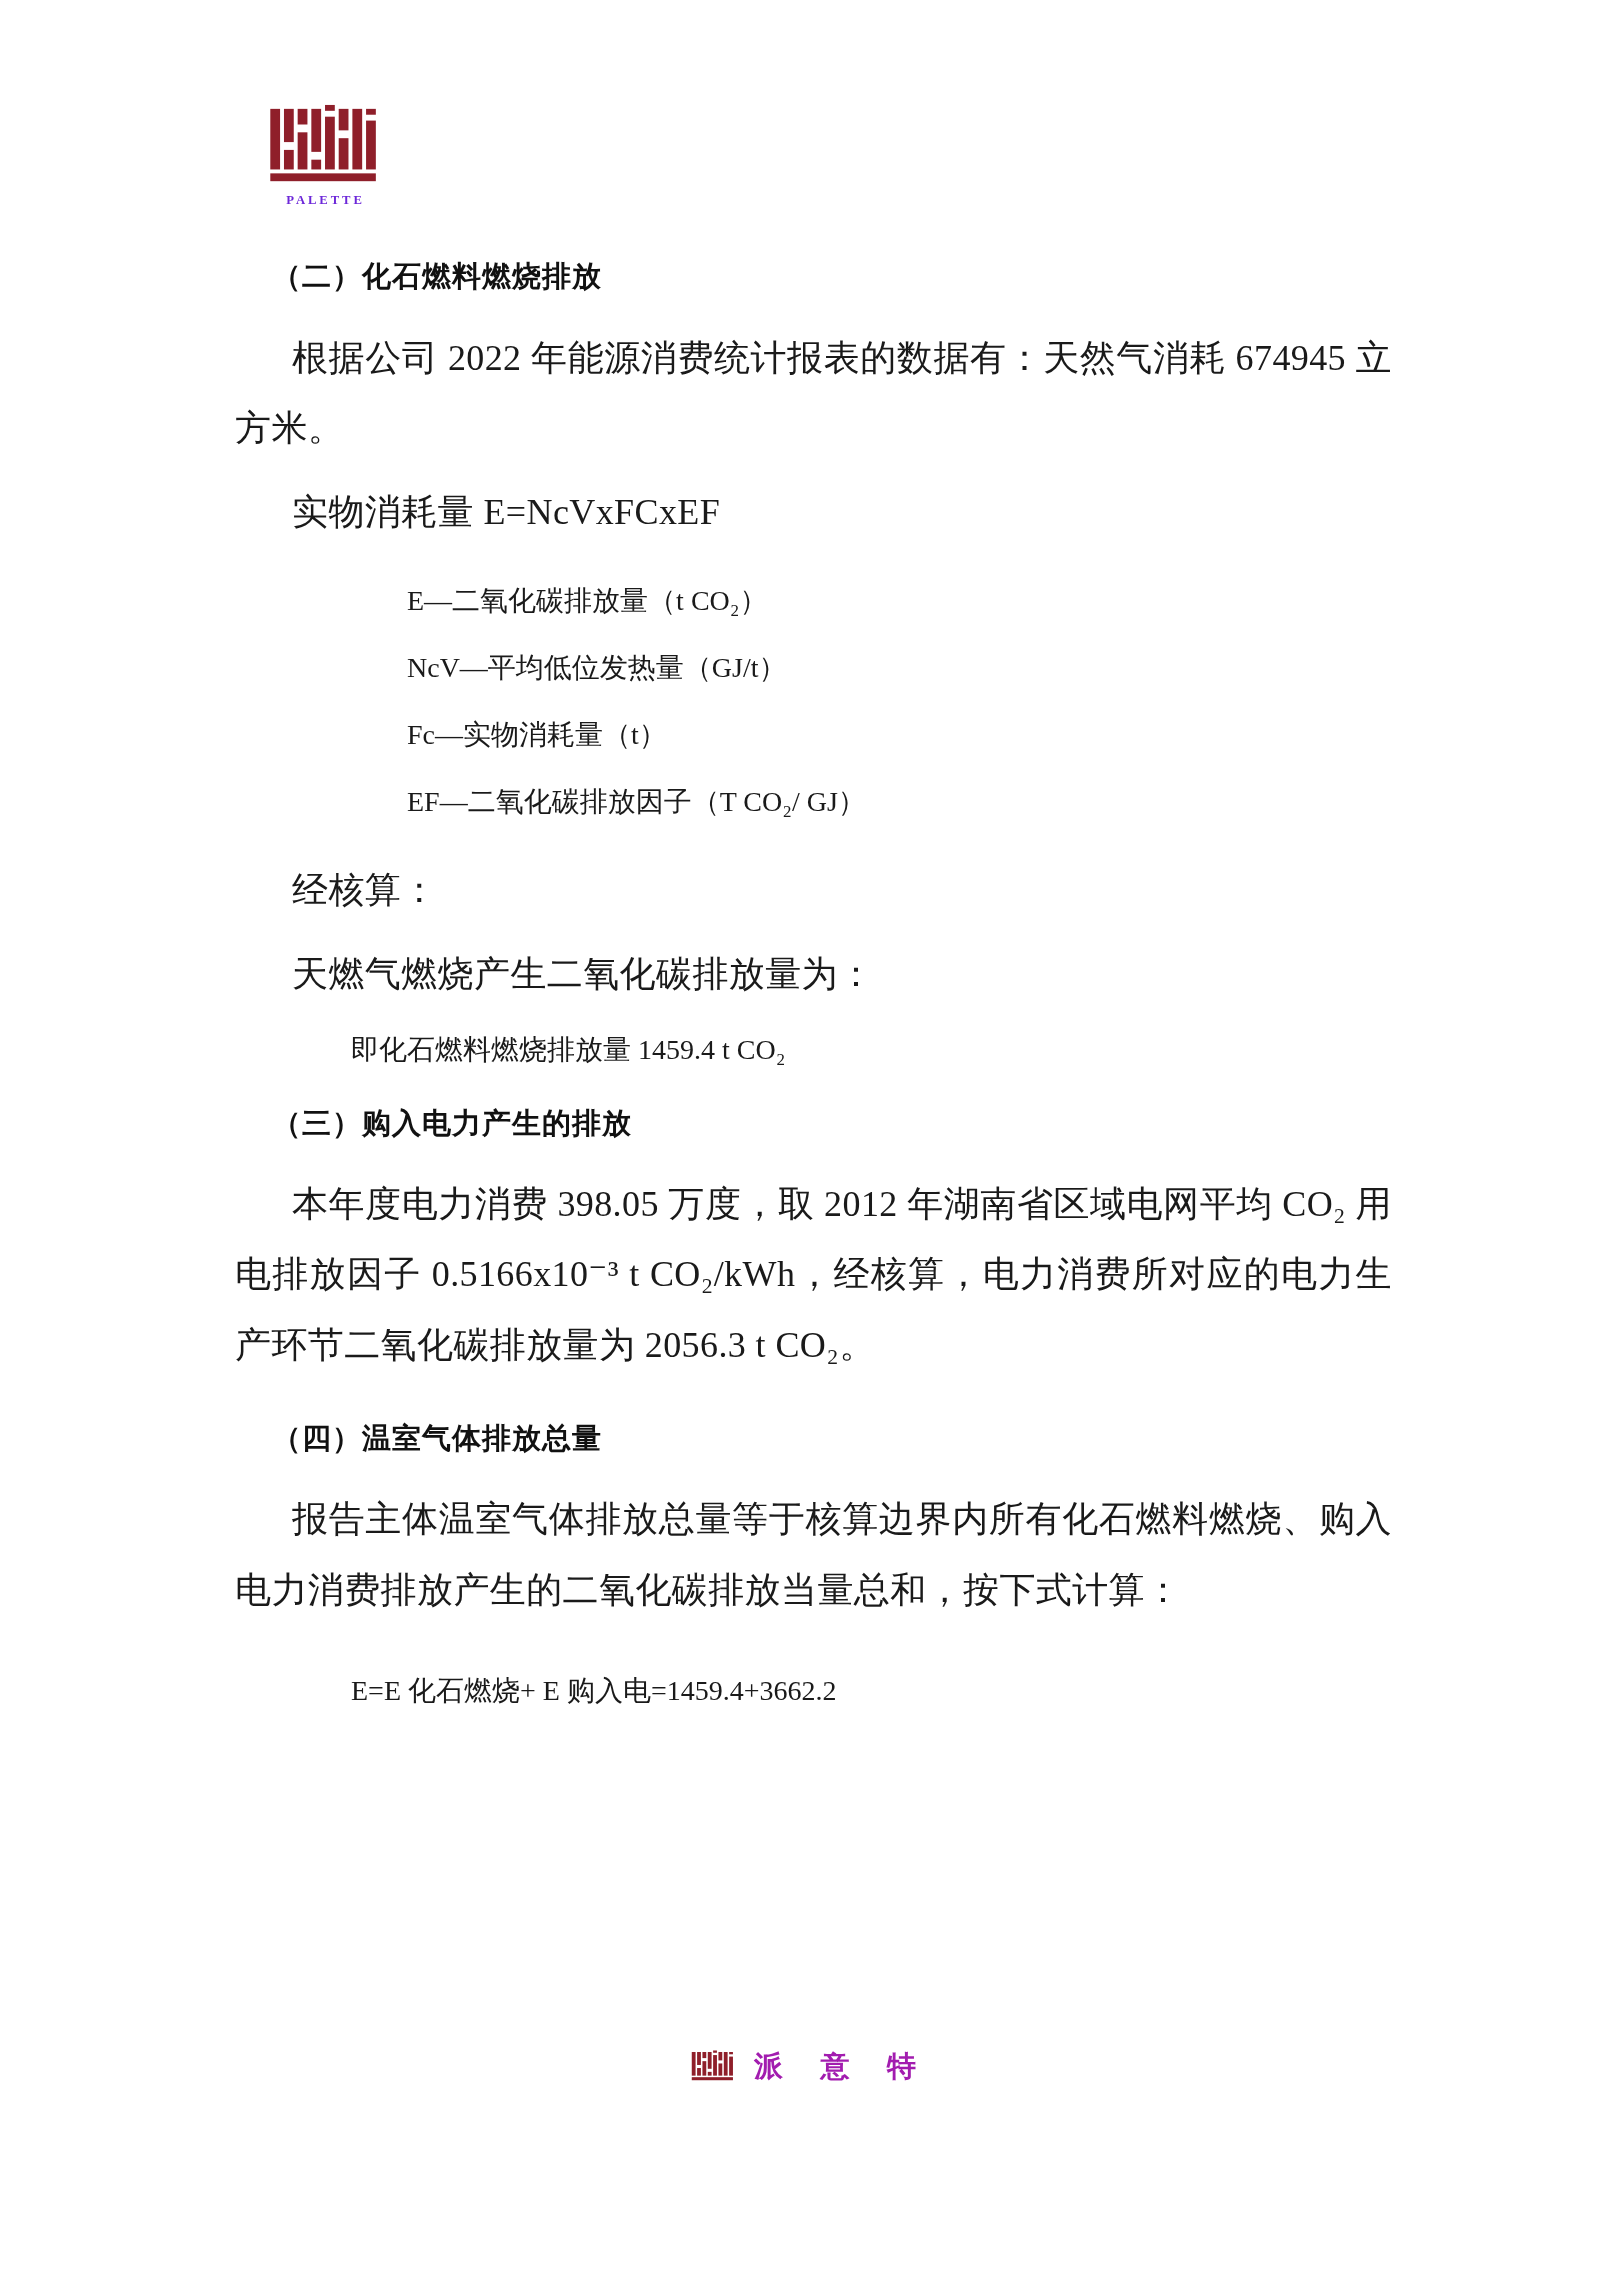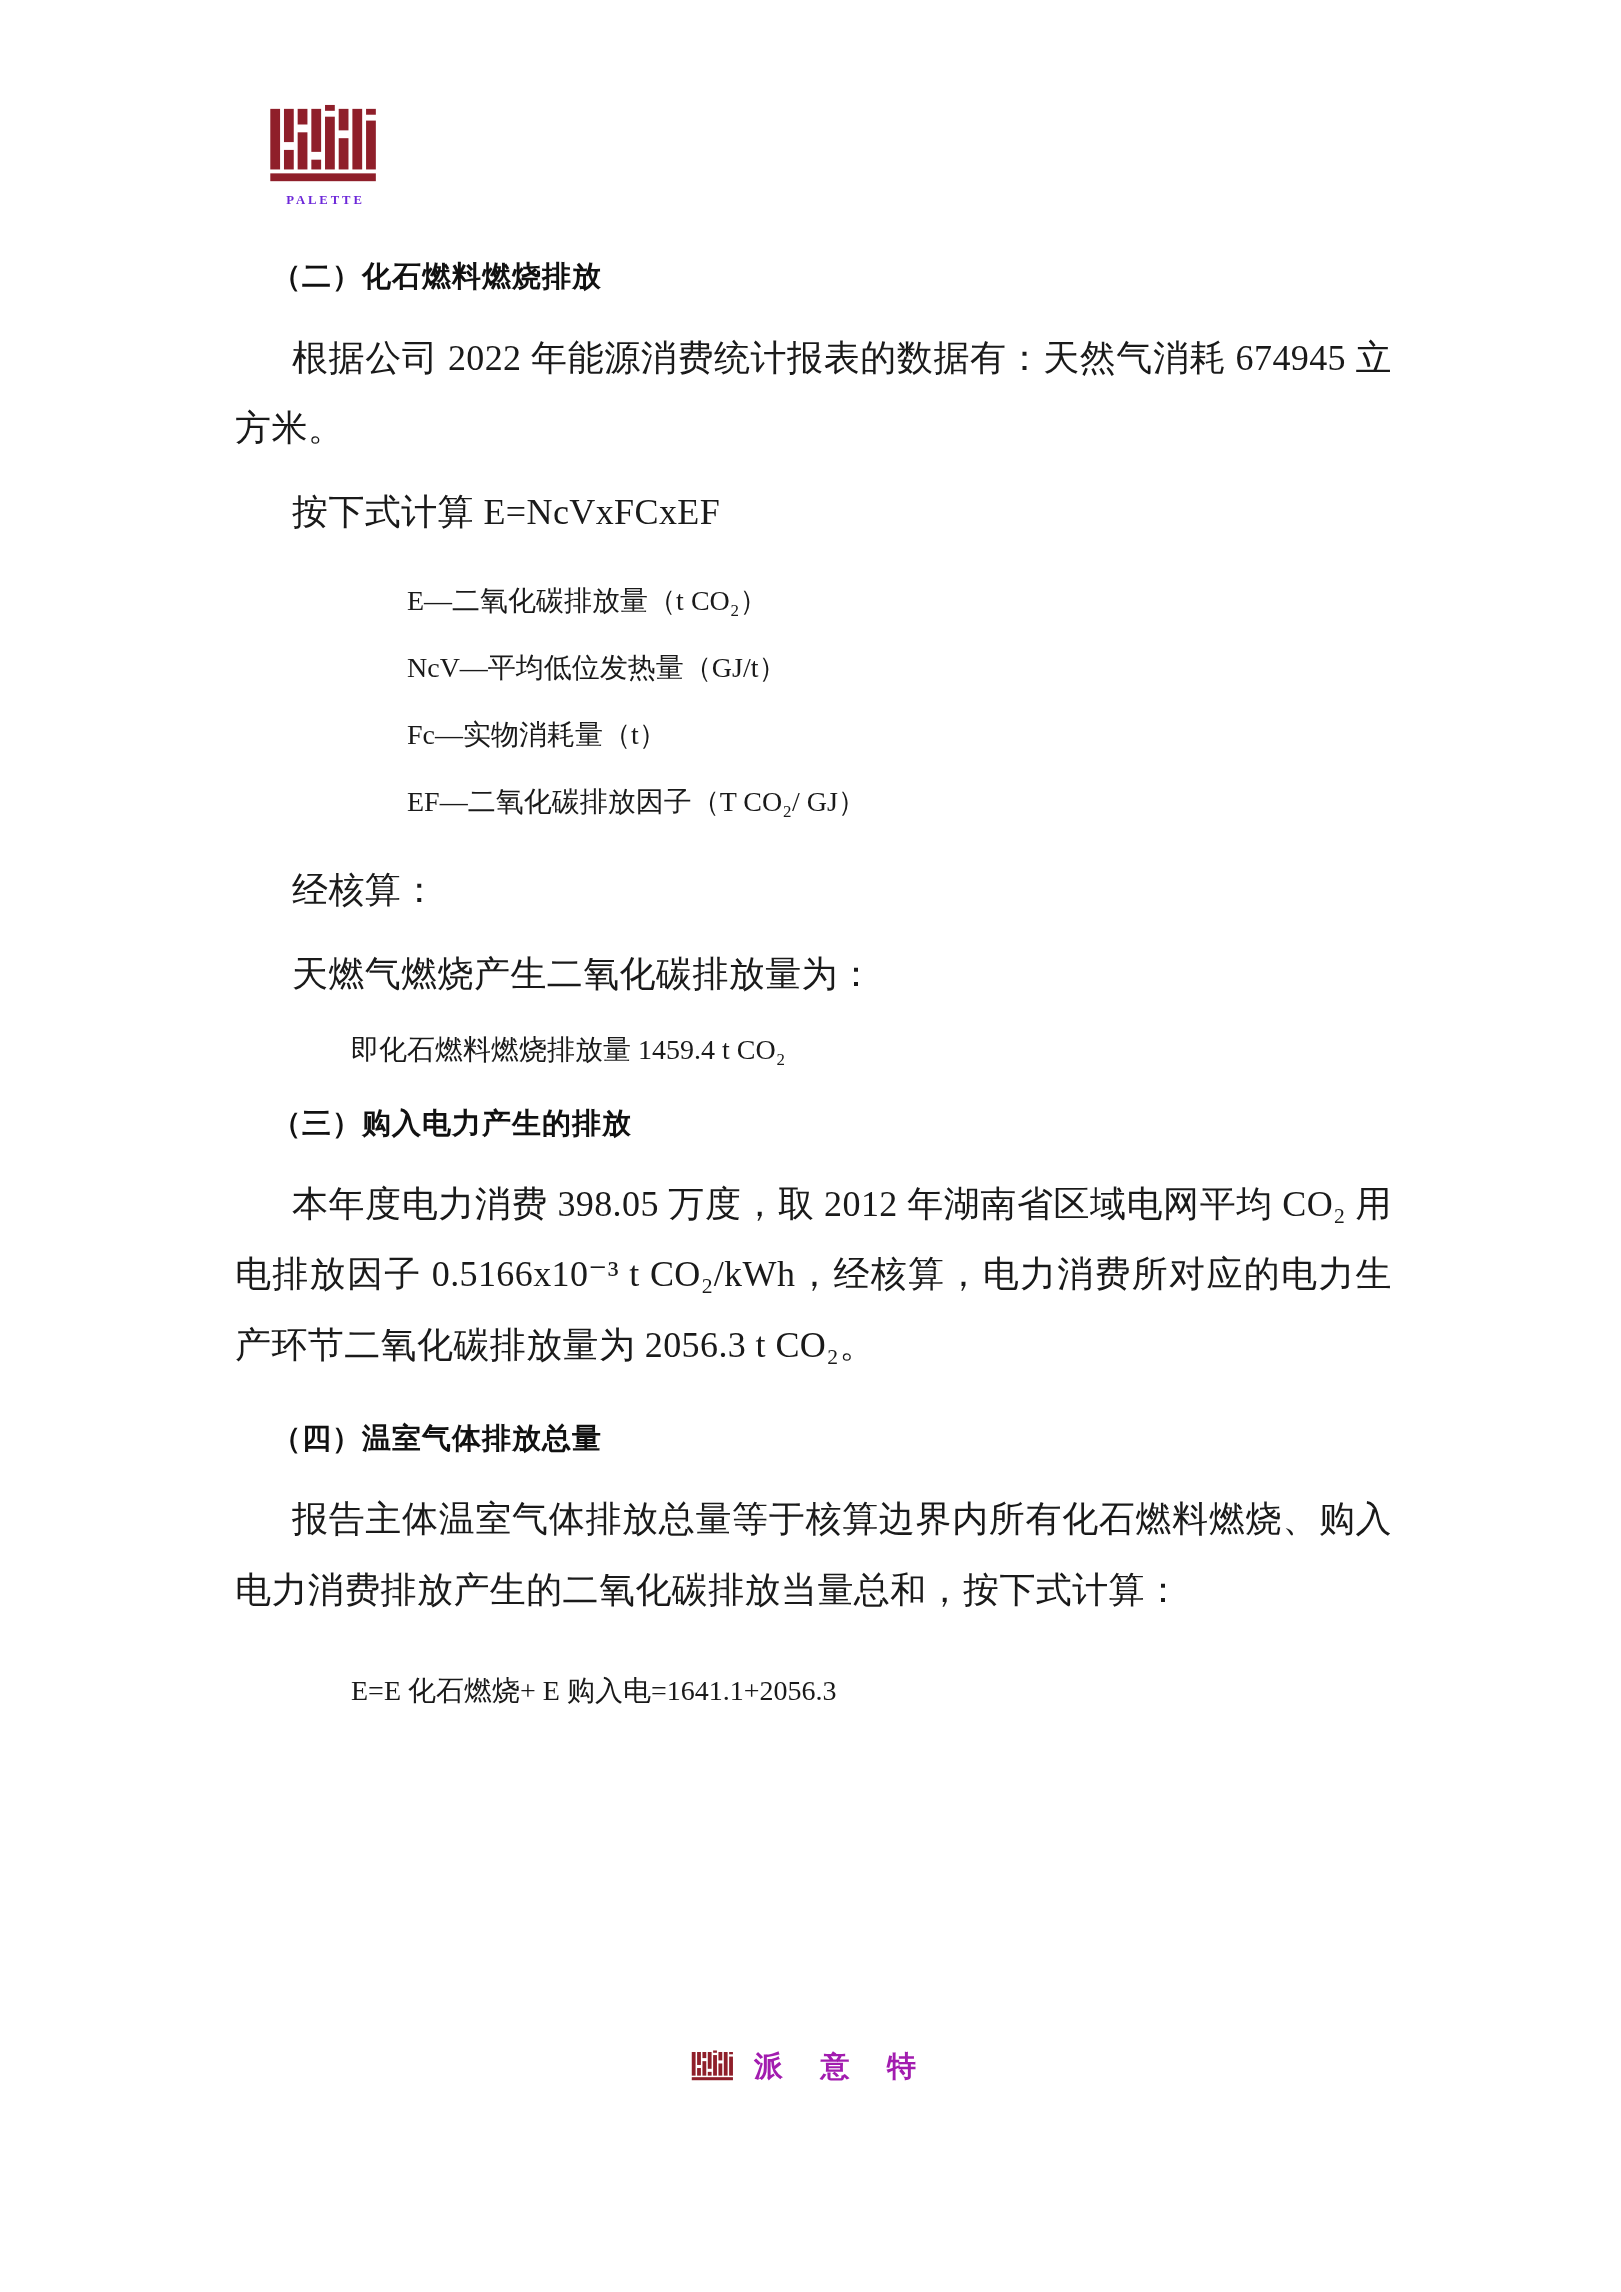--- a/index.html
+++ b/index.html
@@ -140,21 +140,21 @@
     </div>
     <div class="logo-word">PALETTE</div>
   </div>
 
   <div class="content">
 
     <h2 class="h-sec">（二）化石燃料燃烧排放</h2>
 
     <p class="para indent">根据公司 2022 年能源消费统计报表的数据有：天然气消耗 674945 立方米。</p>
 
-    <p class="para indent">按下式计算 E=NcVxFCxEF</p>
+    <p class="para indent">实物消耗量 E=NcVxFCxEF</p>
 
     <div class="gap-s"></div>
 
     <div class="formula-indent">E—二氧化碳排放量（t CO₂）</div>
     <div class="formula-indent">NcV—平均低位发热量（GJ/t）</div>
     <div class="formula-indent">Fc—实物消耗量（t）</div>
     <div class="formula-indent">EF—二氧化碳排放因子（T CO₂/ GJ）</div>
 
     <div class="gap-s"></div>
 
@@ -170,21 +170,21 @@
     <p class="para indent">本年度电力消费 398.05 万度，取 2012 年湖南省区域电网平均 CO₂ 用电排放因子 0.5166x10⁻³ t CO₂/kWh，经核算，电力消费所对应的电力生产环节二氧化碳排放量为 2056.3 t CO₂。</p>
 
     <div class="gap-m"></div>
 
     <h2 class="h-sec">（四）温室气体排放总量</h2>
 
     <p class="para indent">报告主体温室气体排放总量等于核算边界内所有化石燃料燃烧、购入电力消费排放产生的二氧化碳排放当量总和，按下式计算：</p>
 
     <div class="gap-m"></div>
 
-    <div class="formula-mid">E=E 化石燃烧+ E 购入电=1641.1+2056.3</div>
+    <div class="formula-mid">E=E 化石燃烧+ E 购入电=1459.4+3662.2</div>
 
     <div class="gap-s"></div>
 
 
   </div>
 
   <div class="footer">
     <div class="footer-mark">
       <svg width="45" height="45" viewBox="0 0 118 88" xmlns="http://www.w3.org/2000/svg">
         <g fill="#8f1f2a">

